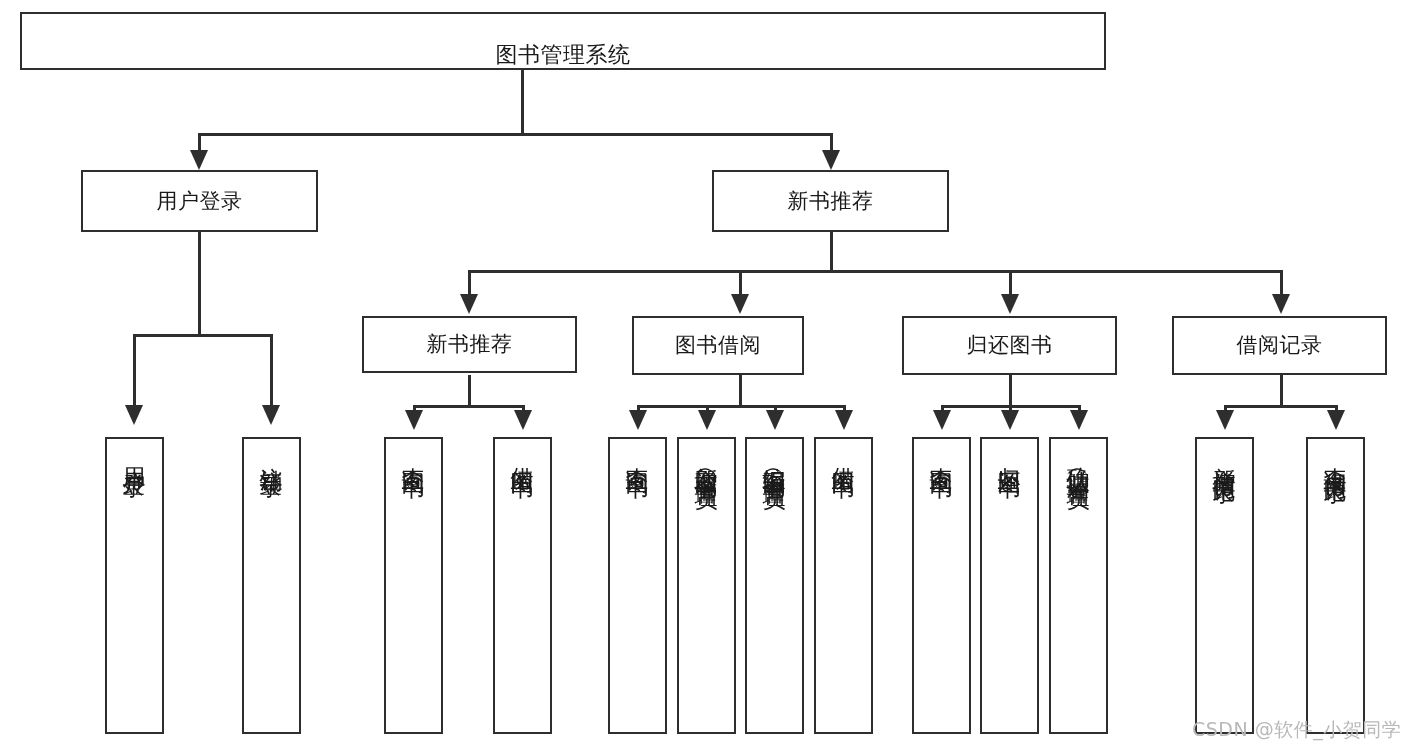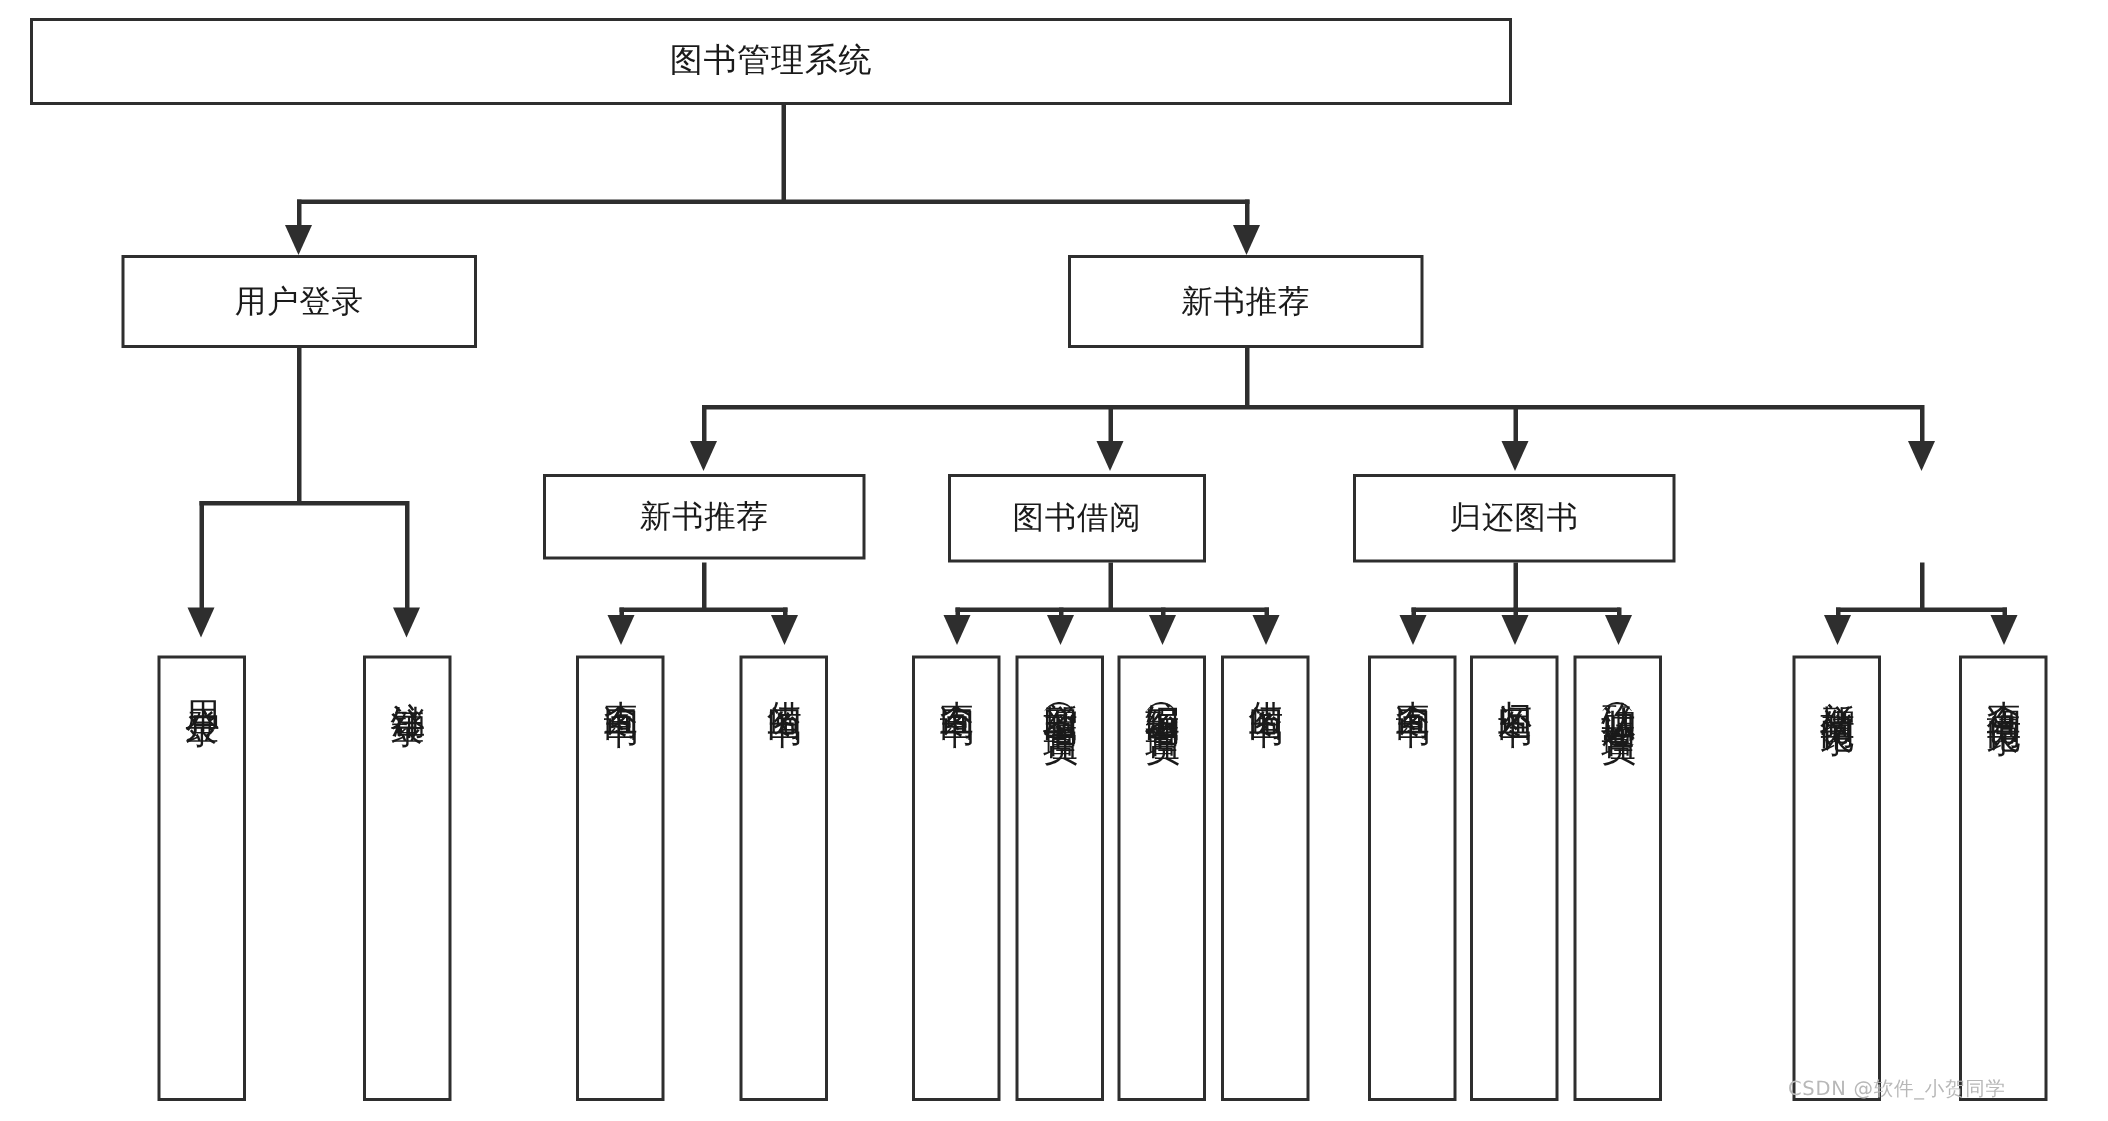--- a/index.html
+++ b/index.html
@@ -64,31 +64,31 @@
     position: absolute;
     width: 0; height: 0;
     border-left: 9px solid transparent;
     border-right: 9px solid transparent;
     border-top: 20px solid #2e2e2e;
   }
   
   #watermark {
     position: absolute;
     color: #b8b8b8;
-    font-size: 13px;
+    font-size: 19px;
     white-space: nowrap;
     letter-spacing: 0.5px;
   }
 </style>
 </head>
 <body>
 
 <div id="canvas">
 
-  <div class="node root h" style="left:20px; top:12px; width:988px; height:58px;">
+  <div class="node root h" style="left:20px; top:12px; width:1086px; height:58px;align-items:flex-end;">
     <span class="label">图书管理系统</span>
   </div>
 
   <div class="vline" style="left:521px; top:70px; height:64px;"></div>
 
   <div class="hline" style="left:198px; top:133px; width:635px;"></div>
 
   <div class="vline" style="left:198px; top:133px; height:20px;"></div>
   <div class="arrow" style="left:190px; top:150px;"></div>
   <div class="vline" style="left:830px; top:133px; height:20px;"></div>
@@ -121,20 +121,23 @@
 
   <div class="node h" style="left:362px; top:316px; width:215px; height:57px;">
     <span class="label">新书推荐</span>
   </div>
   <div class="node h" style="left:632px; top:316px; width:172px; height:59px;">
     <span class="label">图书借阅</span>
   </div>
   <div class="node h" style="left:902px; top:316px; width:215px; height:59px;">
     <span class="label">归还图书</span>
   </div>
+  <div class="node h" style="left:1172px; top:316px; width:215px; height:59px;">
+    <span class="label">借阅记录</span>
+  </div>
 
   <div class="vline" style="left:468px; top:375px; height:32px;"></div>
   <div class="hline" style="left:413px; top:405px; width:112px;"></div>
   <div class="vline" style="left:413px; top:405px; height:8px;"></div>
   <div class="arrow" style="left:405px; top:410px;"></div>
   <div class="vline" style="left:522px; top:405px; height:8px;"></div>
   <div class="arrow" style="left:514px; top:410px;"></div>
 
   <div class="vline" style="left:739px; top:375px; height:32px;"></div>
   <div class="hline" style="left:637px; top:405px; width:209px;"></div>

